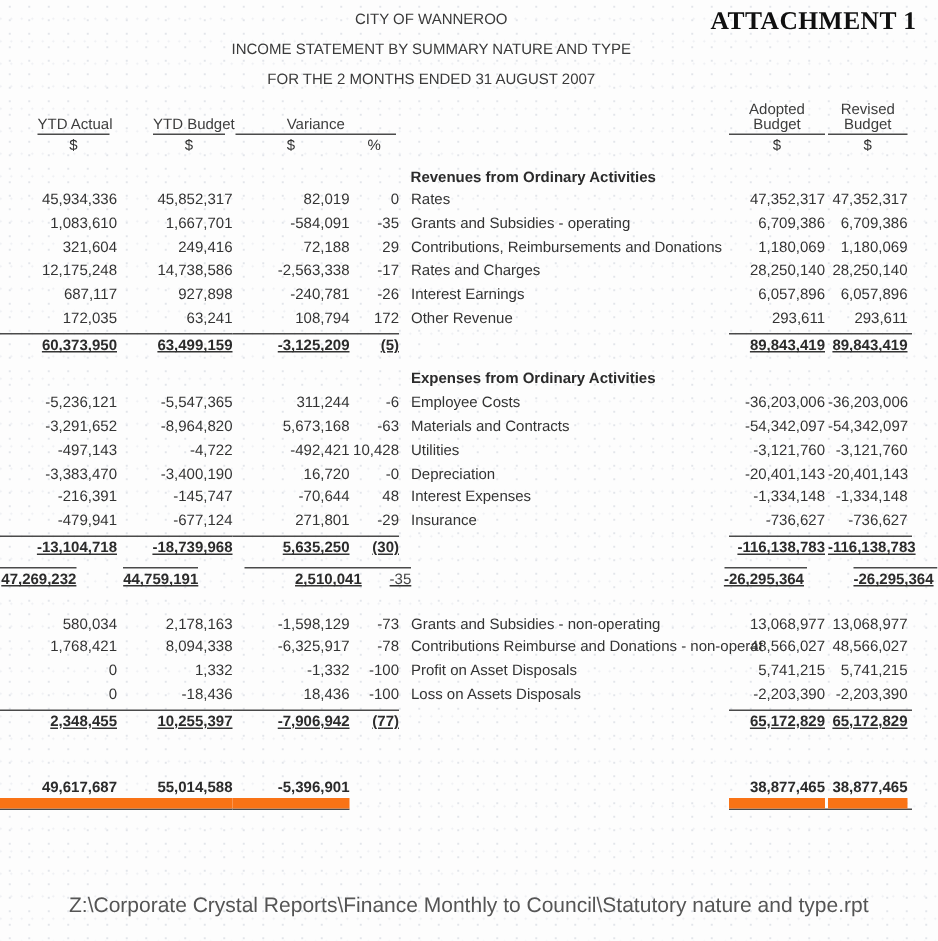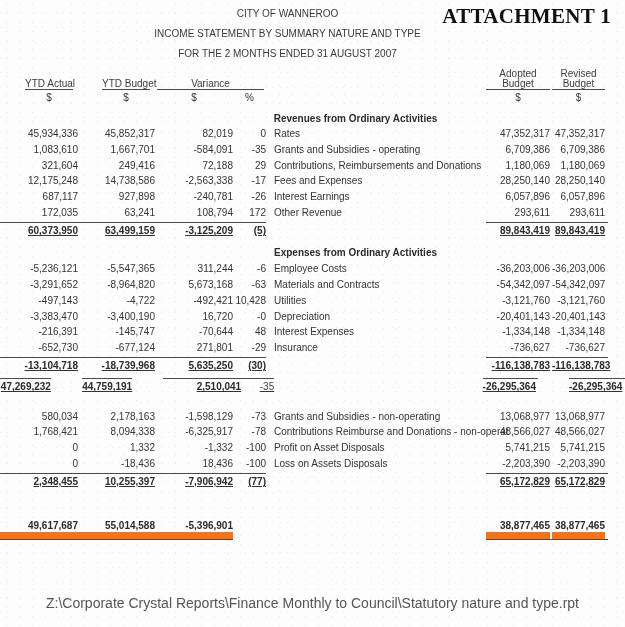--- a/index.html
+++ b/index.html
@@ -9,21 +9,21 @@
     background-color:#fdfdfd;
     background-image:
       radial-gradient(circle,#e2e5ea 0.5px,transparent 0.9px),
       radial-gradient(circle,#eceef2 0.5px,transparent 0.9px);
     background-size:13px 9px,7px 15px;
     background-position:0 0,4px 5px;
   }
   .attachment{
     position:absolute;top:4px;right:14px;
     font-family:"Liberation Serif",serif;font-weight:bold;
-    font-size:21px;color:#101010;letter-spacing:0.3px;
+    font-size:17px;color:#101010;letter-spacing:0.3px;
   }
   .titles{padding-top:8px;width:575px;text-align:center;color:#3a3a3a;}
   .titles .tline{margin-bottom:9px;line-height:11px;}
 
   .row{display:flex;height:15.7px;align-items:center;}
   .c{white-space:nowrap;}
   .c1{width:78px;text-align:right;}
   .c2{width:77px;text-align:right;}
   .c3{width:78px;text-align:right;}
   .c4{width:33px;text-align:right;}
@@ -166,21 +166,21 @@
   <div class="c c4">29</div>
   <div class="c c5">Contributions, Reimbursements and Donations</div>
   <div class="c c6">1,180,069</div>
   <div class="c c7">1,180,069</div>
 </div>
 <div class="row">
   <div class="c c1">12,175,248</div>
   <div class="c c2">14,738,586</div>
   <div class="c c3">-2,563,338</div>
   <div class="c c4">-17</div>
-  <div class="c c5">Fees and Expenses</div>
+  <div class="c c5">Rates and Charges</div>
   <div class="c c6">28,250,140</div>
   <div class="c c7">28,250,140</div>
 </div>
 <div class="row">
   <div class="c c1">687,117</div>
   <div class="c c2">927,898</div>
   <div class="c c3">-240,781</div>
   <div class="c c4">-26</div>
   <div class="c c5">Interest Earnings</div>
   <div class="c c6">6,057,896</div>
@@ -249,21 +249,21 @@
 <div class="row">
   <div class="c c1">-216,391</div>
   <div class="c c2">-145,747</div>
   <div class="c c3">-70,644</div>
   <div class="c c4">48</div>
   <div class="c c5">Interest Expenses</div>
   <div class="c c6">-1,334,148</div>
   <div class="c c7">-1,334,148</div>
 </div>
 <div class="row">
-  <div class="c c1">-652,730</div>
+  <div class="c c1">-479,941</div>
   <div class="c c2">-677,124</div>
   <div class="c c3">271,801</div>
   <div class="c c4">-29</div>
   <div class="c c5">Insurance</div>
   <div class="c c6">-736,627</div>
   <div class="c c7">-736,627</div>
 </div>
 
 <div class="row total">
   <div class="c c1 tl b">-13,104,718</div>

